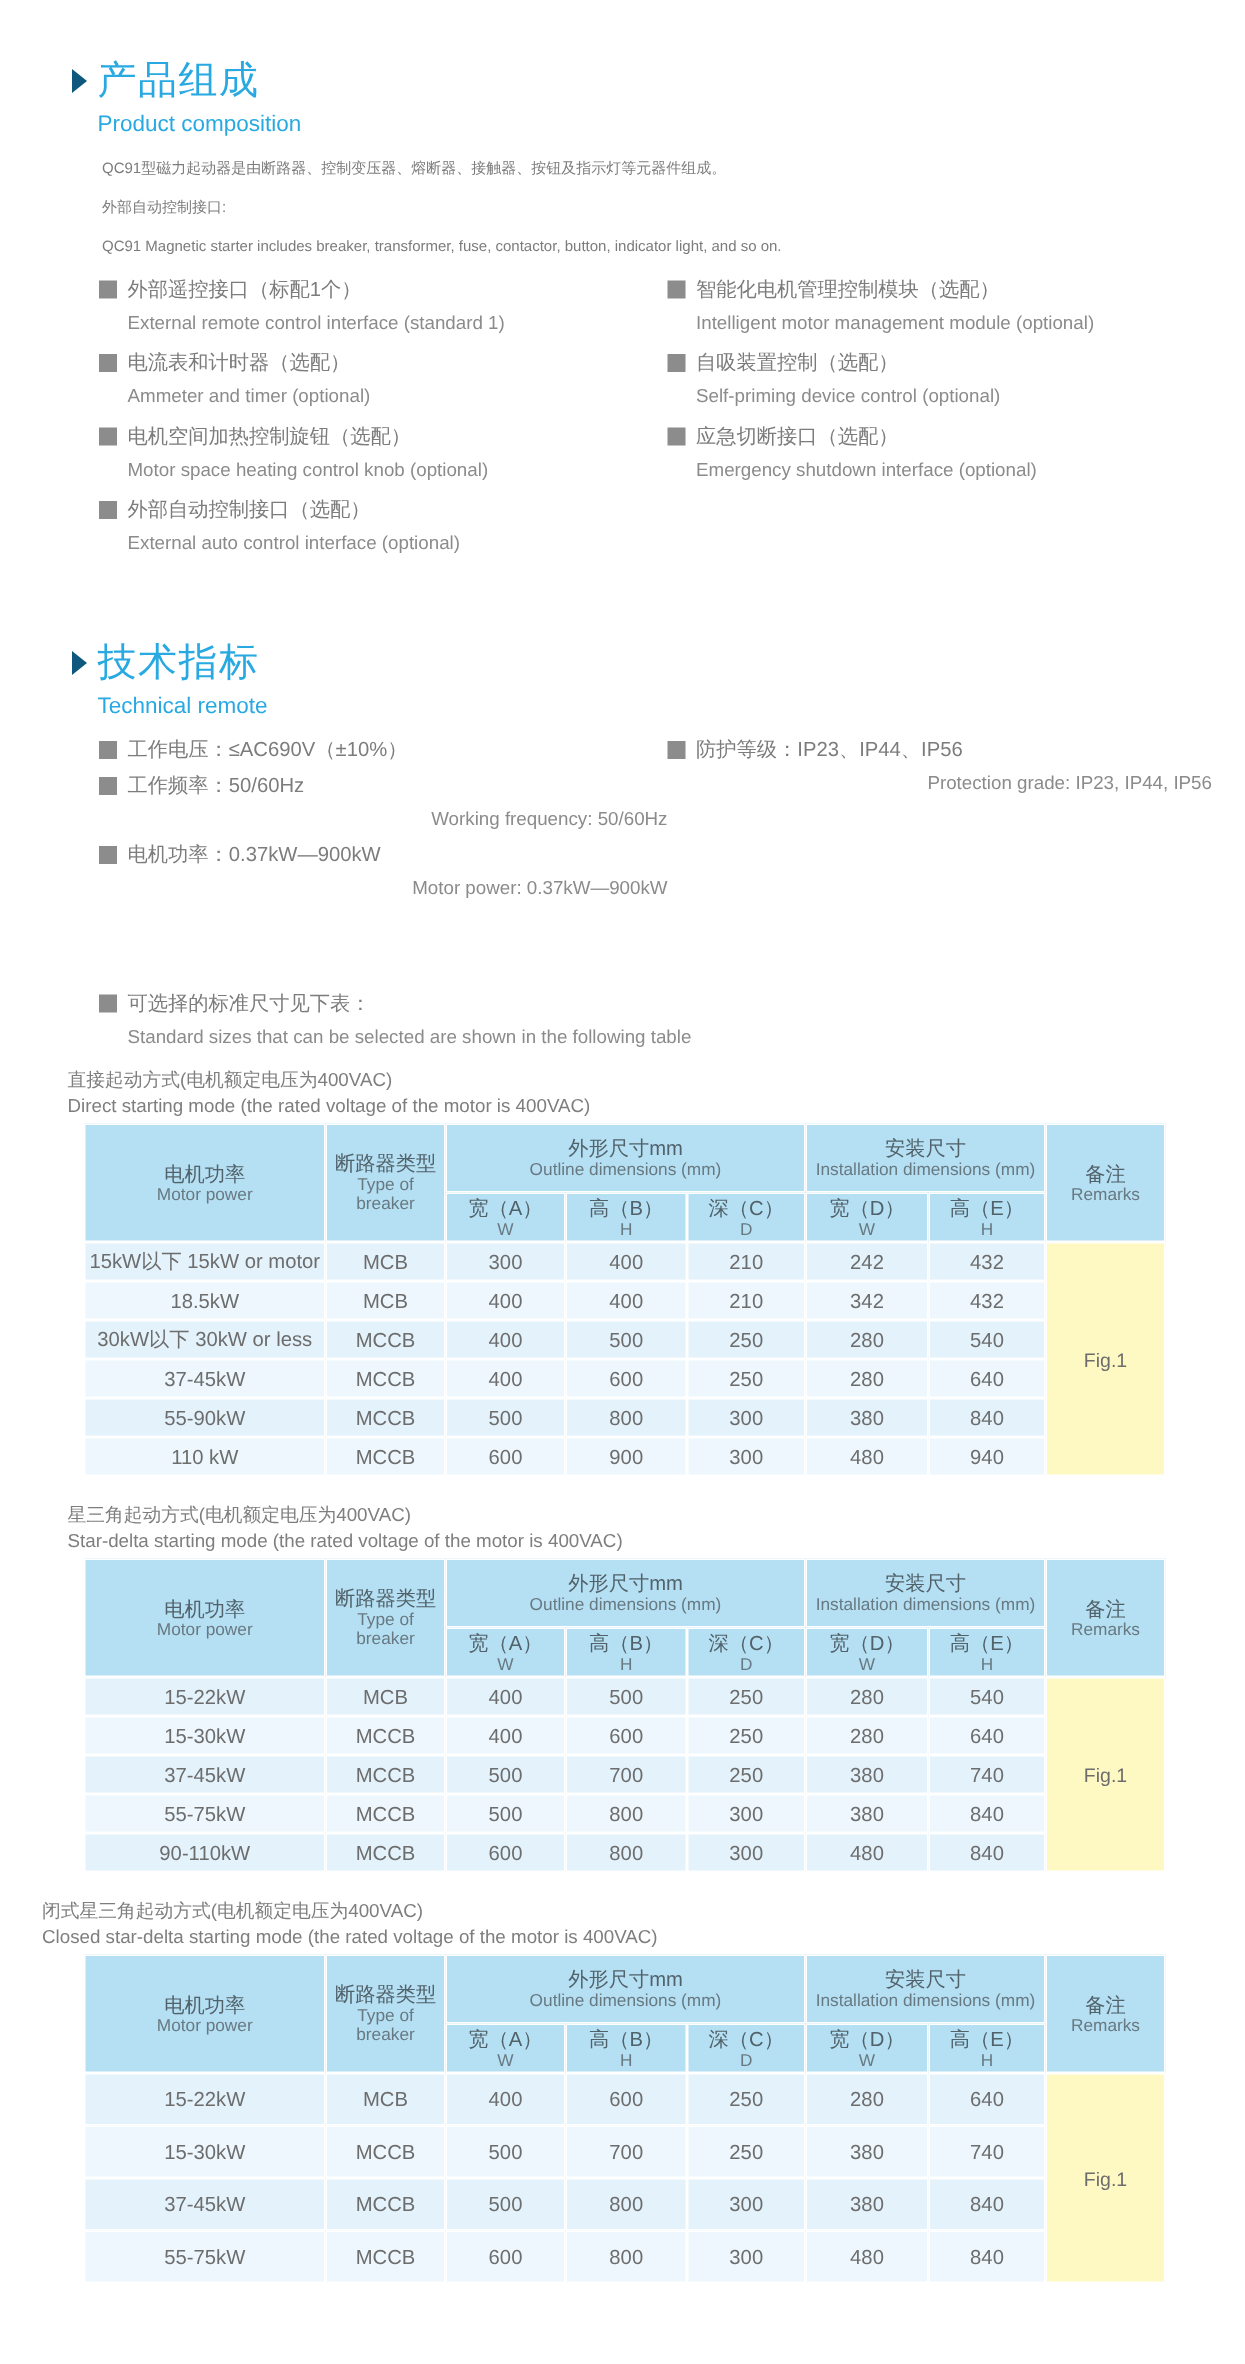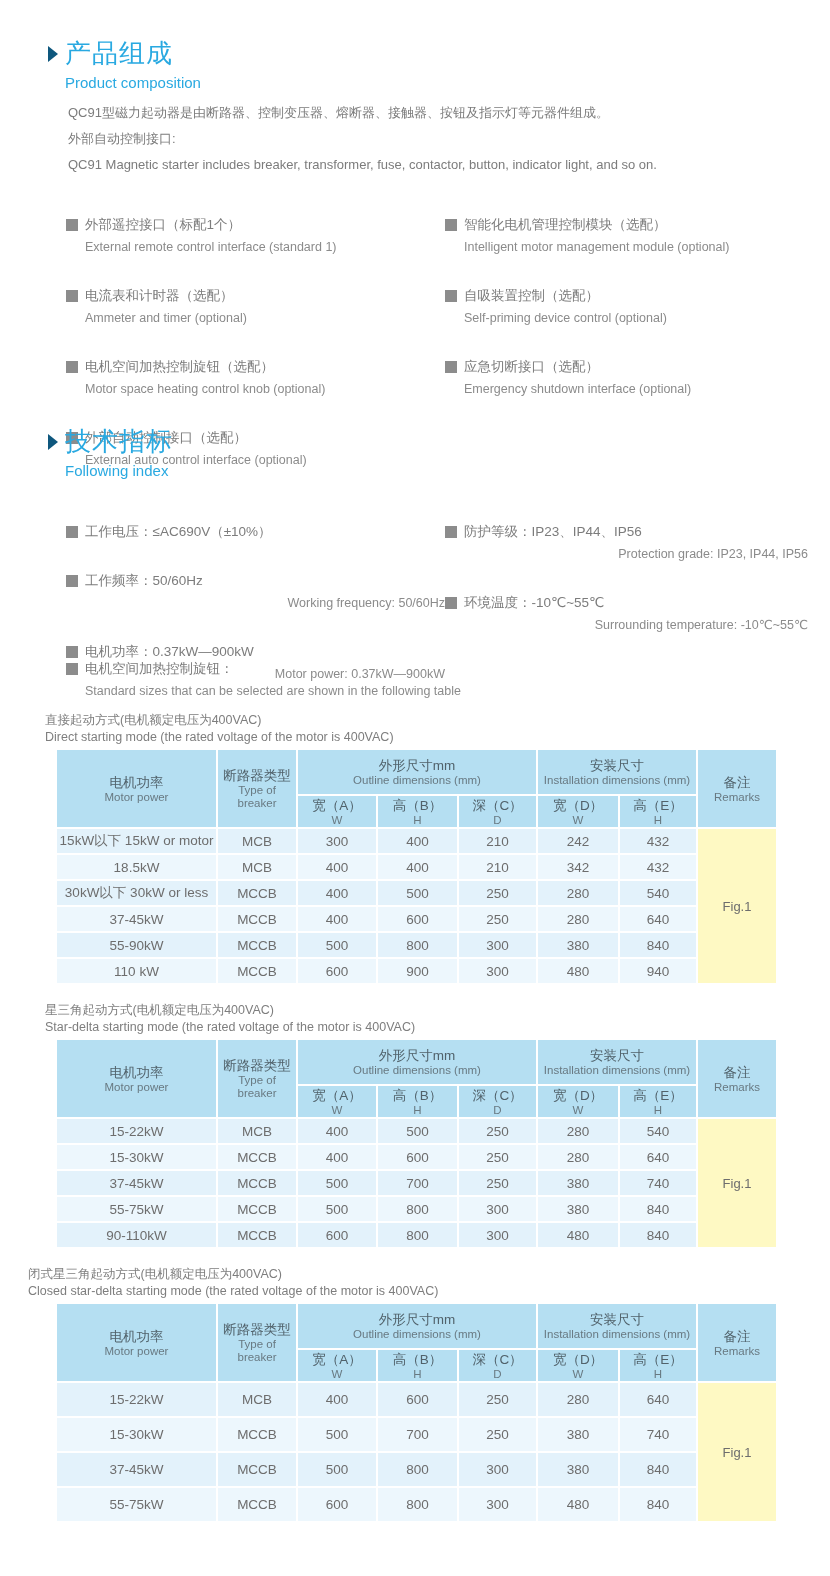--- a/index.html
+++ b/index.html
@@ -11,27 +11,27 @@
   .sec{position:absolute;left:48px;width:760px;}
   #sec-product{top:36px;}
   #sec-tech{top:424px;}
   .sec-head{display:flex;align-items:center;}
   .tri{width:0;height:0;border-top:8px solid transparent;border-bottom:8px solid transparent;
        border-left:10px solid #0e577d;margin-right:7px;}
   .sec-title{font-size:26px;color:#29a9e1;margin:0;font-weight:normal;letter-spacing:1px;}
   .sec-sub{font-size:15px;color:#29a9e1;margin:3px 0 0 17px;}
   
   .intro{margin:14px 0 0 20px;}
-  .intro p{margin:0 0 11px 0;font-size:13px;color:#7c7c7c;line-height:15px;}
+  .intro p{margin:0 0 11px 0;font-size:10px;color:#7c7c7c;line-height:15px;}
   
   .cols{display:flex;margin-left:18px;margin-top:12px;}
   .col-a{width:379px;}
   .col-b{flex:1;}
   ul.pairs{list-style:none;margin:0;padding:0;}
-  .pairs li{margin-bottom:10px;margin-top:32px;}
+  .pairs li{margin-bottom:10px;}
   #sec-tech .pairs li{margin-bottom:7px;text-align:right;}
   .p-cn{display:flex;align-items:center;font-size:13.5px;color:#7c7c7c;line-height:17px;}
   .sq{width:12px;height:12px;background:#8c8c8c;margin-right:7px;flex:none;}
   .p-en{font-size:12.5px;color:#8b8b8b;margin:7px 0 0 19px;line-height:15px;}
   
   #sizes-note{position:absolute;top:660px;left:66px;}
   
   #tables{position:absolute;top:712px;left:45px;}
   .tbl-block{margin-bottom:18px;}
   .tbl-caption div{font-size:12.5px;color:#7e7e7e;line-height:17px;}
@@ -124,21 +124,21 @@
         </ul>
       </div>
   </div>
 </section>
 
 <section class="sec" id="sec-tech">
   <div class="sec-head">
     <span class="tri"></span>
     <h1 class="sec-title">技术指标</h1>
   </div>
-  <div class="sec-sub">Following index</div>
+  <div class="sec-sub">Technical remote</div>
   <div class="cols">
     <div class="col-a">
         <ul class="pairs" id="tech-left">
           <li>
             <div class="p-cn">
               <span class="sq"></span>
               <span>工作电压：≤AC690V（±10%）</span>
             </div>
           </li>
           <li>
@@ -158,37 +158,30 @@
         </ul>
       </div>
     <div class="col-b">
         <ul class="pairs" id="tech-right">
           <li>
             <div class="p-cn">
               <span class="sq"></span>
               <span>防护等级：IP23、IP44、IP56</span>
             </div>
             <div class="p-en">Protection grade: IP23, IP44, IP56</div>
-          </li>
-          <li>
-            <div class="p-cn">
-              <span class="sq"></span>
-              <span>环境温度：-10℃~55℃</span>
-            </div>
-            <div class="p-en">Surrounding temperature: -10℃~55℃</div>
           </li>
         </ul>
       </div>
   </div>
 </section>
 
 <div id="sizes-note">
   <div class="p-cn">
     <span class="sq"></span>
-    <span>电机空间加热控制旋钮：</span>
+    <span>可选择的标准尺寸见下表：</span>
   </div>
   <div class="p-en">Standard sizes that can be selected are shown in the following table</div>
 </div>
 
 <div id="tables">
     <div class="tbl-block">
       <div class="tbl-caption">
         <div>直接起动方式(电机额定电压为400VAC)</div>
         <div>Direct starting mode (the rated voltage of the motor is 400VAC)</div>
       </div>

